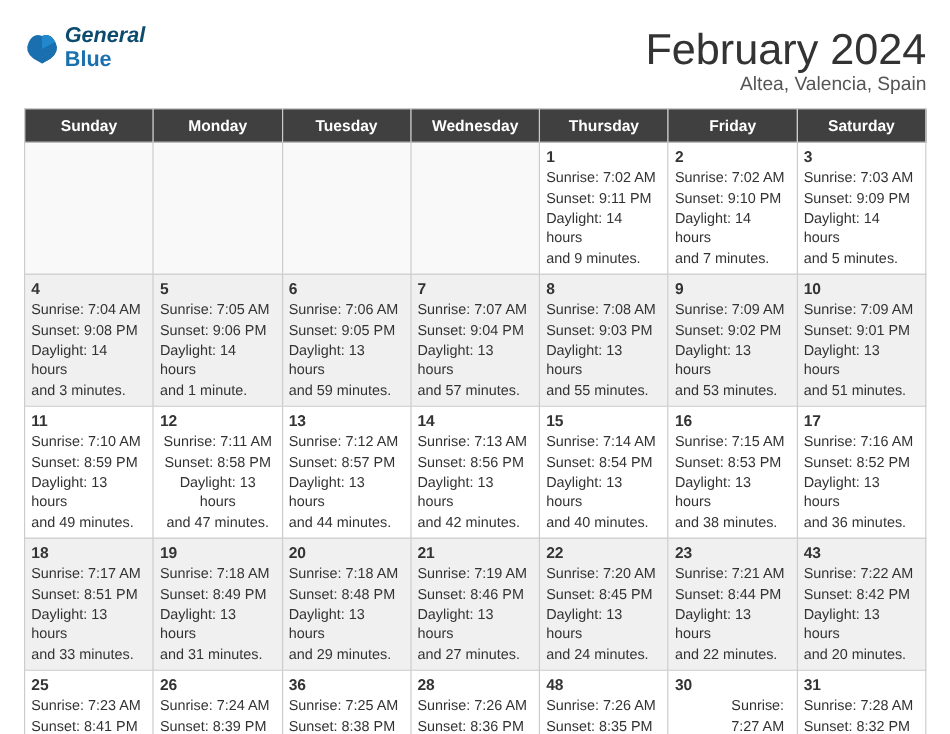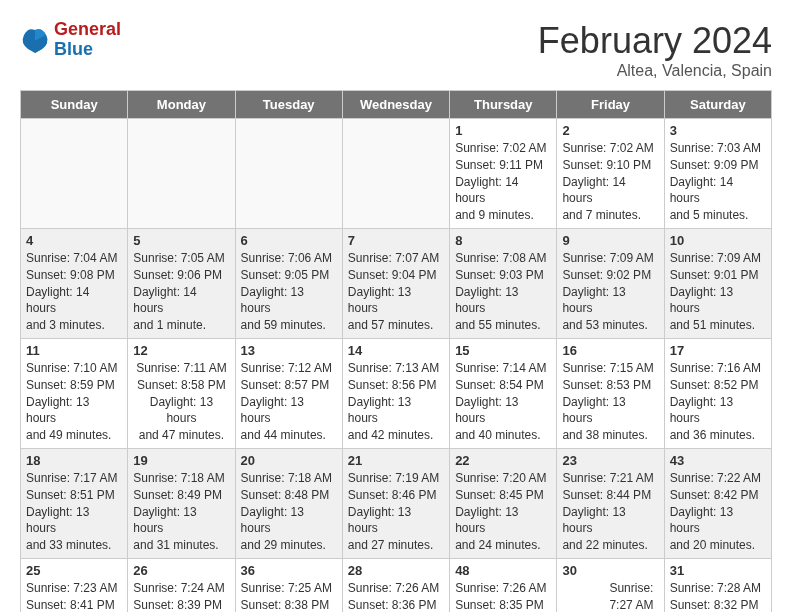--- a/index.html
+++ b/index.html
@@ -21,21 +21,22 @@
       align-items: center;
     }
     .logo-text {
       display: flex;
       flex-direction: column;
       line-height: 1.1;
     }
     .logo-general {
       font-size: 18px;
       font-weight: bold;
-      color: #b91c1c;
+      color: #0c4a6e;
+      font-style: italic;
     }
     .logo-blue {
       font-size: 18px;
       font-weight: bold;
       color: #1a6faf;
     }
     .logo-icon {
       width: 30px;
       height: 30px;
       margin-right: 4px;
@@ -50,21 +51,21 @@
     }
     .location {
       font-size: 16px;
       color: #555;
     }
     .calendar {
       width: 100%;
       border-collapse: collapse;
     }
     .calendar th {
-      background: #737373;
+      background: #404040;
       color: #fff;
       text-align: center;
       padding: 6px 4px;
       font-size: 13px;
       border: 1px solid #ccc;
     }
     .calendar td {
       border: 1px solid #ccc;
       vertical-align: top;
       padding: 4px 5px;

